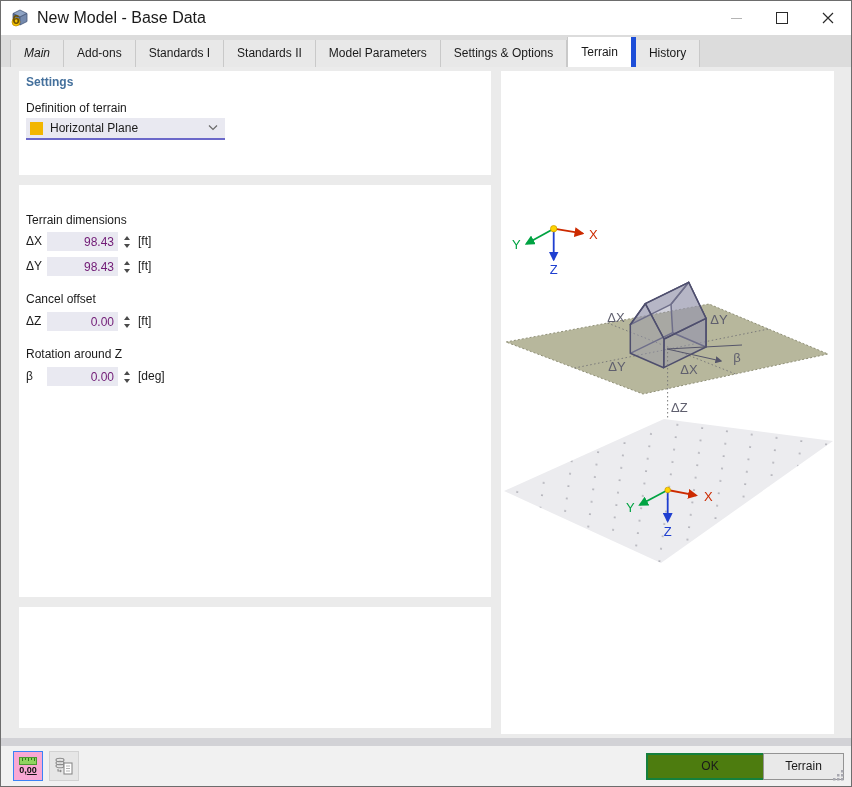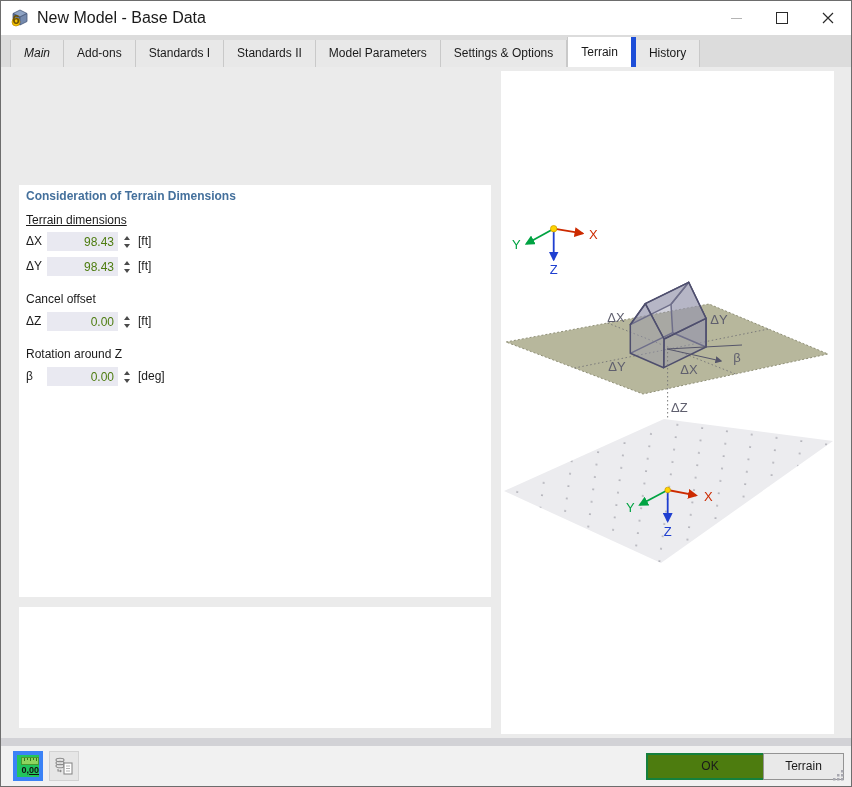--- a/index.html
+++ b/index.html
@@ -29,30 +29,30 @@
   .section-h { position:absolute; left:7px; top:4px; font-weight:bold; color:#44709c; }
   .lbl { position:absolute; color:#1a1a1a; }
   
   .combo { position:absolute; left:7px; top:47px; width:199px; height:20px; background:#e9e9f1; border-bottom:2px solid #6b68c9; display:flex; align-items:center; box-sizing:content-box; cursor:default; }
   .swatch { width:13px; height:13px; margin-left:4px; background:#f2b600; }
   .combo-text { margin-left:7px; }
   .combo-chevron { position:absolute; right:7px; top:7px; }
   
   .row { position:absolute; left:0; right:0; height:19px; }
   .sym { position:absolute; left:7px; line-height:19px; }
-  .field { position:absolute; left:28px; width:71px; height:19px; background:#e9e9f1; border:none; outline:none; text-align:right; padding:0 4px 0 0; font-family:inherit; font-size:12px; color:#4d7c0f; box-sizing:border-box; }
+  .field { position:absolute; left:28px; width:71px; height:19px; background:#e9e9f1; border:none; outline:none; text-align:right; padding:0 4px 0 0; font-family:inherit; font-size:12px; color:#701a75; box-sizing:border-box; }
   .spin { position:absolute; left:102px; width:12px; height:19px; display:flex; flex-direction:column; align-items:center; justify-content:center; gap:4px; }
   .tri-up { width:0; height:0; border-left:3.5px solid transparent; border-right:3.5px solid transparent; border-bottom:4px solid #4a4a4a; }
   .tri-dn { width:0; height:0; border-left:3.5px solid transparent; border-right:3.5px solid transparent; border-top:4px solid #4a4a4a; }
   .unit { position:absolute; left:119px; line-height:19px; }
   
   .strip { position:absolute; left:0; top:737px; right:0; height:8px; background:#d2d2d6; }
   .footer { position:absolute; left:0; top:745px; right:0; bottom:0; background:#f1f1f1; }
   .btn-sq { position:absolute; top:5px; width:30px; height:30px; box-sizing:border-box; display:flex; flex-direction:column; align-items:center; justify-content:center; }
-  #btn-units { left:12px; background:#22c55e; border:4px solid #3b82f6;align-items:flex-end; }
+  #btn-units { left:12px; background:#f9a8d4; border:1px solid #3b82f6; }
   #btn-copy  { left:48px; background:#e6e6e6; border:1px solid #d2d2d2; }
   .units-label { font-size:9px; font-weight:bold; color:#111; line-height:9px; margin-top:1px; }
   .units-label .dec { text-decoration:underline; }
   .btn { position:absolute; top:7px; height:27px; box-sizing:border-box; text-align:center; font-size:12px; background:#e9e9e9; cursor:default; }
   #btn-ok { left:645px; width:128px; border:2px solid #15803d; background:#4d7c0f; line-height:23px; }
   #btn-cancel { left:762px; width:81px; border:1px solid #949494; line-height:25px; }
   .grip { position:absolute; right:6px; bottom:4px; }
   svg { font-family:"Liberation Sans", sans-serif; }
   svg text { font-size:13px; }
 </style>
@@ -89,25 +89,35 @@
     <div class="tab">Main</div>
     <div class="tab">Add-ons</div>
     <div class="tab">Standards I</div>
     <div class="tab">Standards II</div>
     <div class="tab">Model Parameters</div>
     <div class="tab">Settings &amp; Options</div>
     <div class="tab active">Terrain</div>
     <div class="tab">History</div>
   </div>
 
+  <div class="panel" id="box-settings">
+    <div class="section-h">Settings</div>
+    <span class="lbl" style="left:7px; top:30px;">Definition of terrain</span>
+    <div class="combo">
+      <div class="swatch"></div>
+      <span class="combo-text">Horizontal Plane</span>
+      <svg class="combo-chevron" width="10" height="6" viewBox="0 0 10 6">
+        <path d="M1,0.5 L5,4.5 L9,0.5" stroke="#6a6a6a" stroke-width="1.2" fill="none"></path>
+      </svg>
+    </div>
+  </div>
 
   <div class="panel" id="box-dims">
-    <div class="section-h">Consideration of Terrain Dimensions</div>
-
-    <span class="lbl" style="left:7px; top:28px;text-decoration:underline;">Terrain dimensions</span>
+
+    <span class="lbl" style="left:7px; top:28px;">Terrain dimensions</span>
 
     <div class="row" style="top:47px;">
       <span class="sym">ΔX</span>
       <input class="field" value="98.43" style="">
       <div class="spin">
           <div class="tri-up"></div>
           <div class="tri-dn"></div>
         </div>
       <span class="unit">[ft]</span>
     </div>

